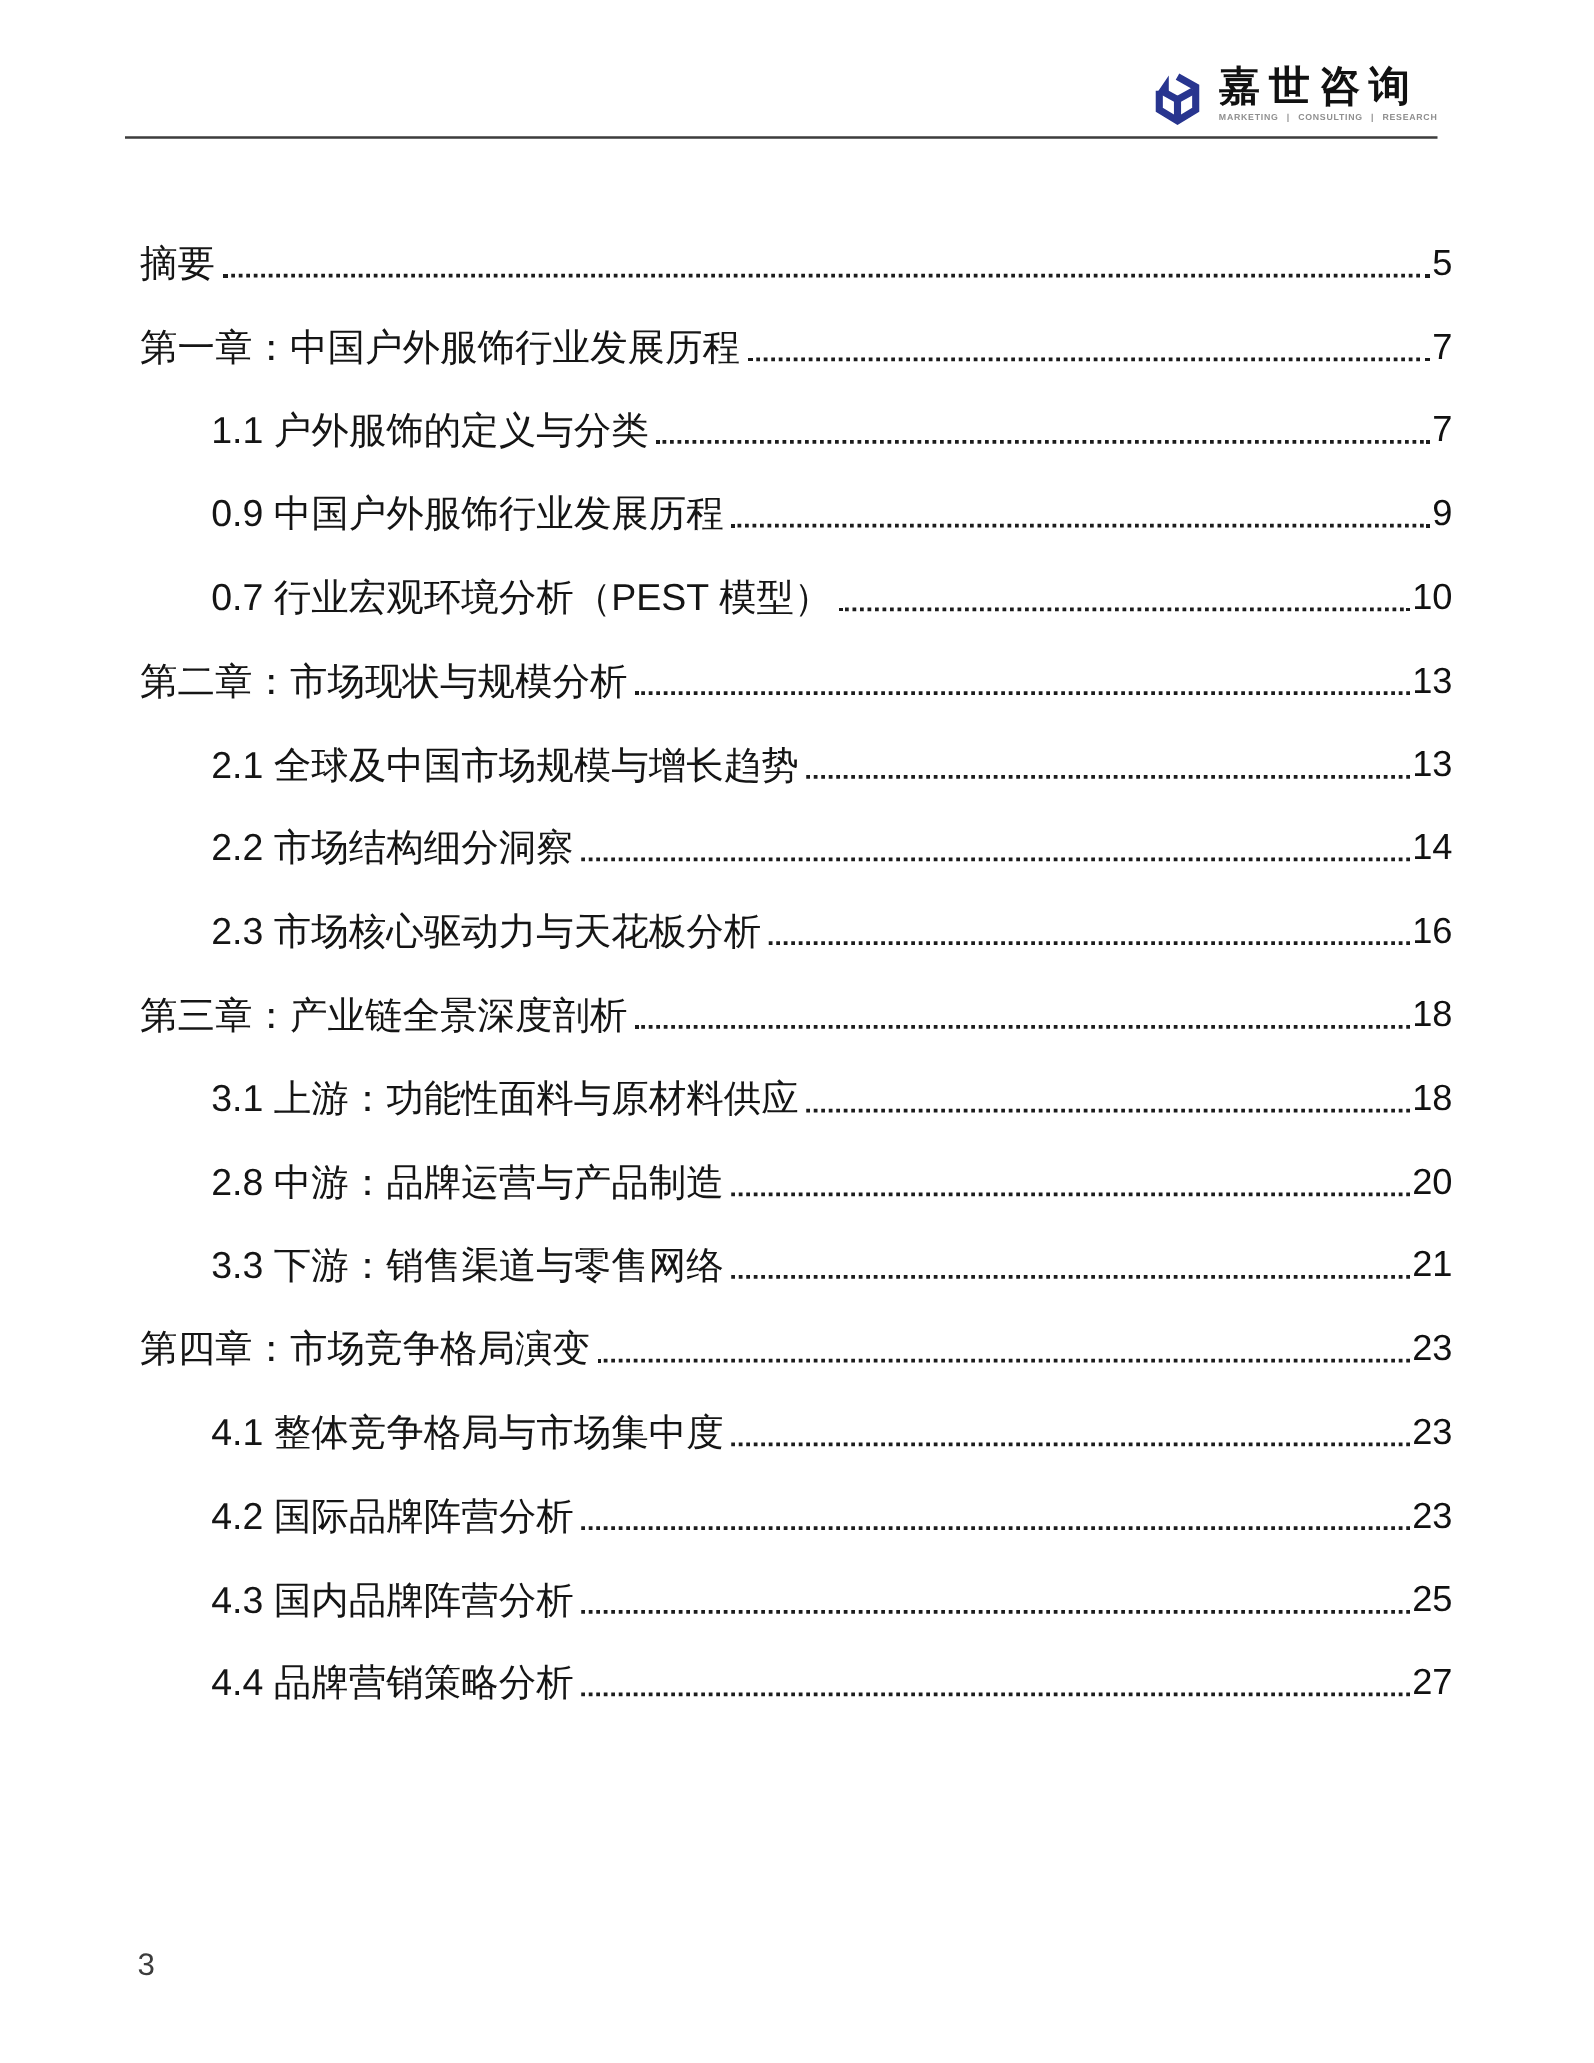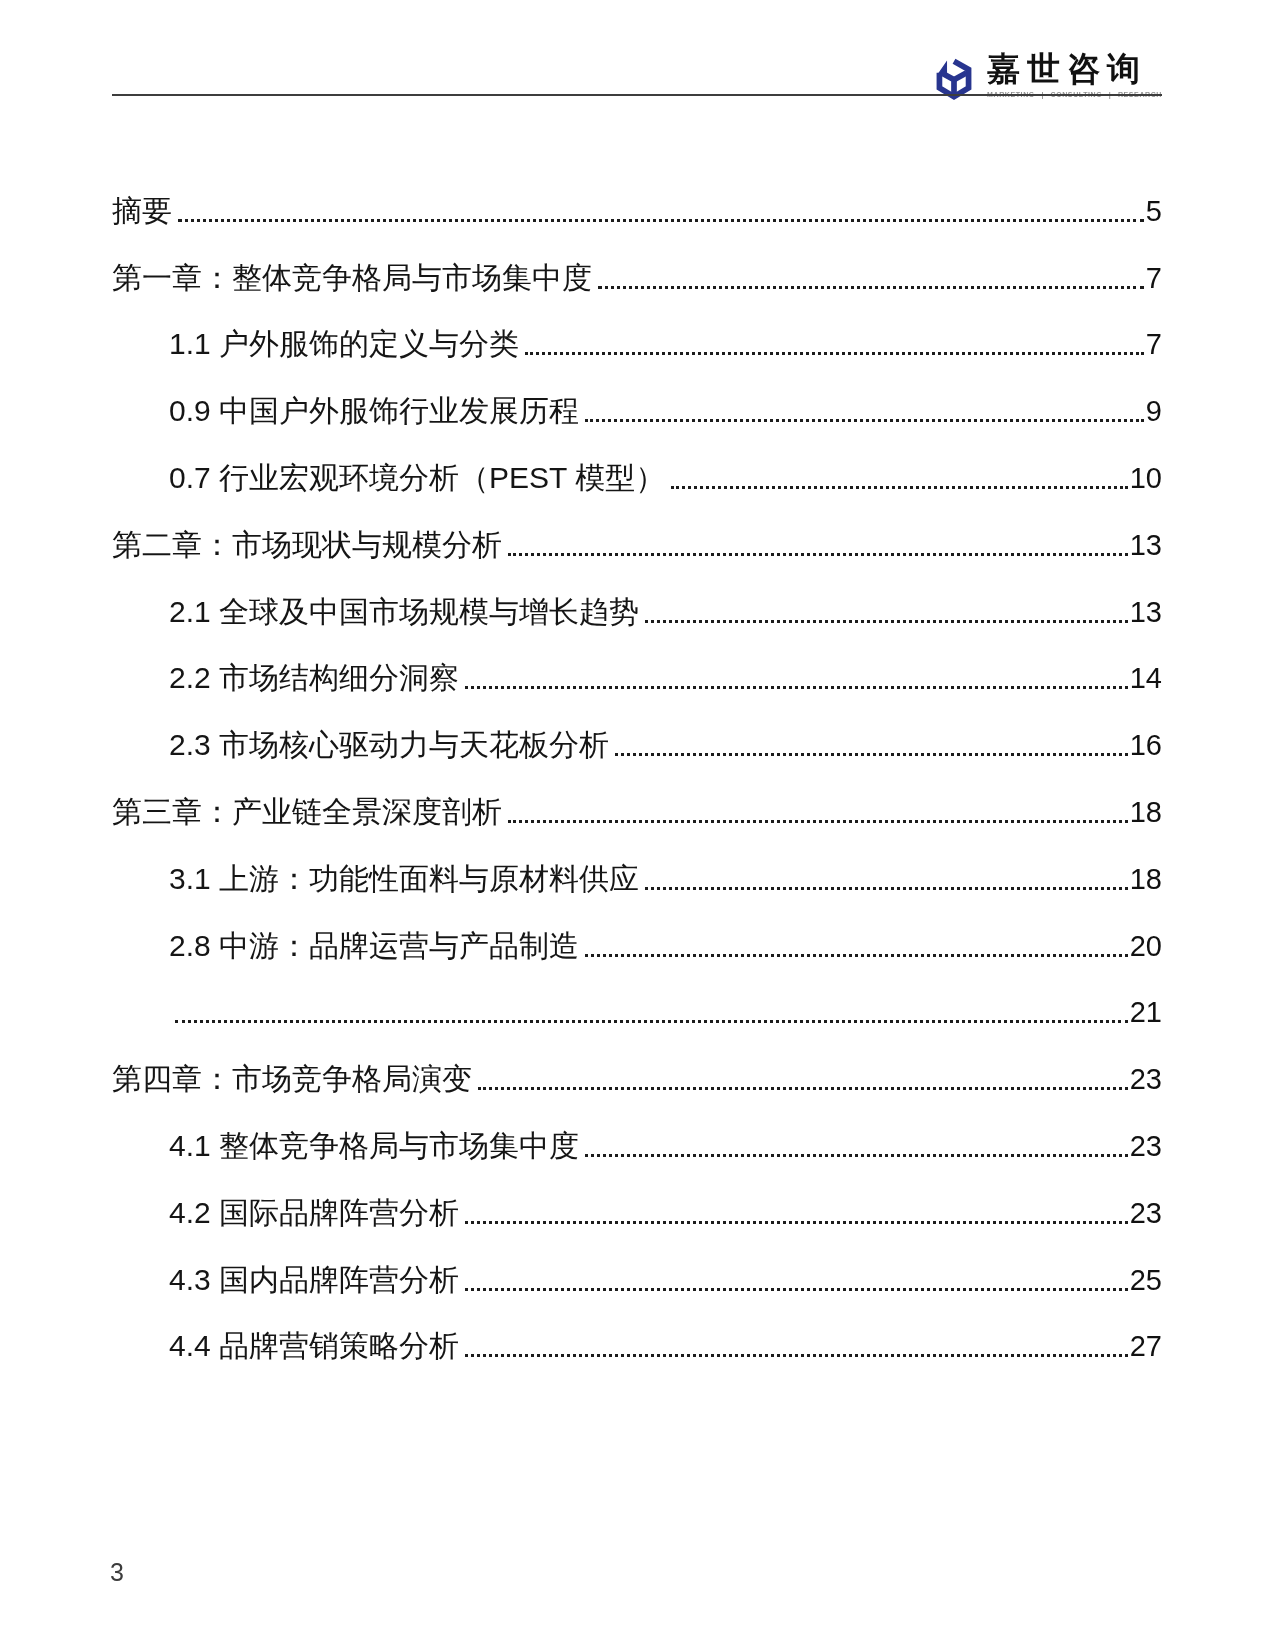--- a/index.html
+++ b/index.html
@@ -12,23 +12,23 @@
     position: relative;
     width: 1275px;
     height: 1650px;
     background: #ffffff;
     overflow: hidden;
   }
 
   
   .header {
     position: absolute;
-    top: 0; left: 112px;
+    top: 0; left: 100px;
     width: 1050px;
-    height: 96px;
+    height: 111px;
   }
   .header-rule {
     position: absolute;
     left: 0; right: 0; bottom: 0;
     border-bottom: 2px solid #3d3d3d;
   }
   .logo-block {
     position: absolute;
     right: 0; top: 52px;
     display: flex;
@@ -123,21 +123,21 @@
   </div>
 
   <div class="toc">
     <div class="toc-row level-0">
       <span class="toc-label">摘要</span>
       <span class="toc-leader"></span>
       <span class="toc-page">5</span>
     </div>
 
     <div class="toc-row level-0">
-      <span class="toc-label">第一章：整体竞争格局与市场集中度</span>
+      <span class="toc-label">第一章：中国户外服饰行业发展历程</span>
       <span class="toc-leader"></span>
       <span class="toc-page">7</span>
     </div>
 
     <div class="toc-row level-1">
       <span class="toc-label">1.1 户外服饰的定义与分类</span>
       <span class="toc-leader"></span>
       <span class="toc-page">7</span>
     </div>
 
@@ -189,20 +189,21 @@
       <span class="toc-page">18</span>
     </div>
 
     <div class="toc-row level-1">
       <span class="toc-label">2.8 中游：品牌运营与产品制造</span>
       <span class="toc-leader"></span>
       <span class="toc-page">20</span>
     </div>
 
     <div class="toc-row level-1">
+      <span class="toc-label">3.3 下游：销售渠道与零售网络</span>
       <span class="toc-leader"></span>
       <span class="toc-page">21</span>
     </div>
 
     <div class="toc-row level-0">
       <span class="toc-label">第四章：市场竞争格局演变</span>
       <span class="toc-leader"></span>
       <span class="toc-page">23</span>
     </div>
 

